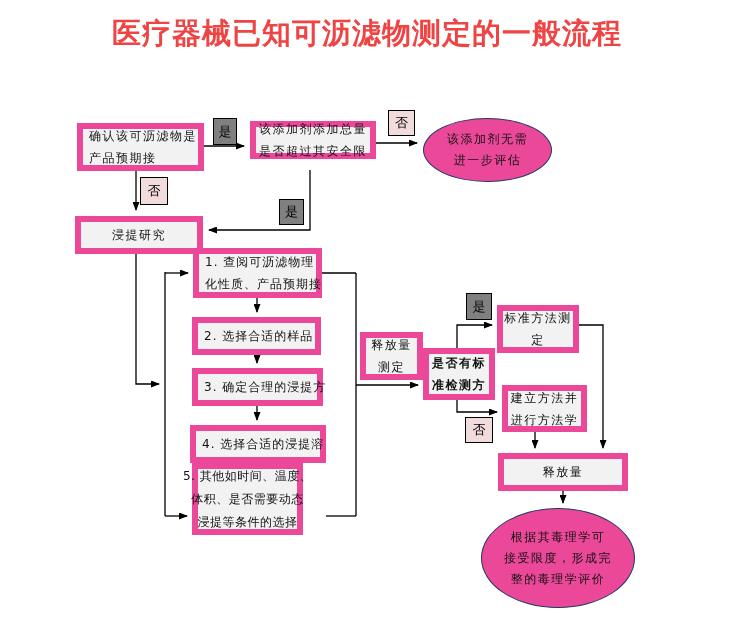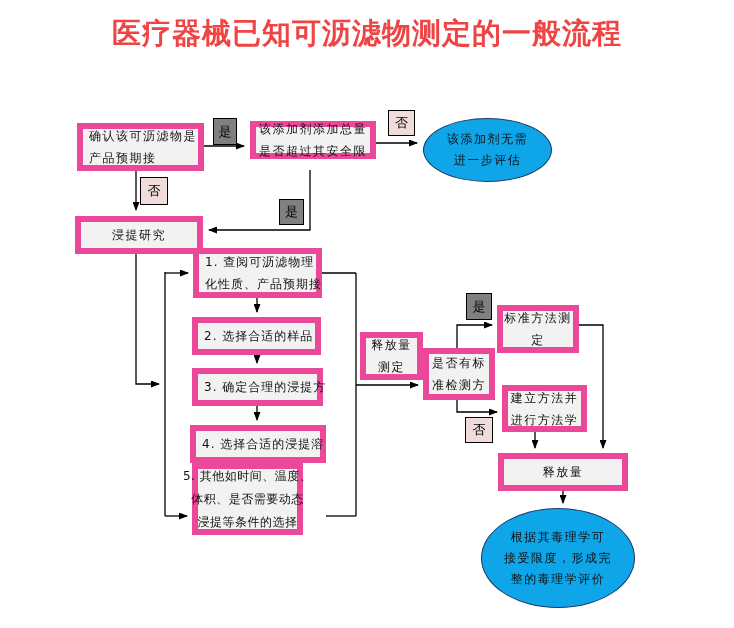--- a/index.html
+++ b/index.html
@@ -36,21 +36,21 @@
     box-sizing:border-box;
     border:1px solid #000;
     display:flex;align-items:center;justify-content:center;
     font-size:13px;color:#000;
   }
   .tag.yes{background:#808080;}
   .tag.no{background:#f2dcdb;}
   .ellipse{
     position:absolute;z-index:2;
     box-sizing:border-box;
-    background:#0ea5e9;
+    background:#ec4899;
     border:1.5px solid #1f3864;
     border-radius:50%;
     display:flex;flex-direction:column;align-items:center;justify-content:center;
     text-align:center;
     font-size:12px;letter-spacing:1.5px;line-height:21px;
   }
 </style>
 </head>
 <body>
 
@@ -145,21 +145,21 @@
     <div class="ln">5. 其他如时间、温度、</div>
     <div class="ln">体积、是否需要动态</div>
     <div class="ln">浸提等条件的选择</div>
   </div>
 
   <div class="node center" style="left:360px;top:332px;width:63px;height:48px;">
     <div class="ln">释放量</div>
     <div class="ln">测定</div>
   </div>
 
-  <div class="node center" style="left:423px;top:348px;width:72px;height:52px;">
+  <div class="node center" style="left:423px;top:348px;width:72px;height:52px;font-weight:bold;">
     <div class="ln">是否有标</div>
     <div class="ln">准检测方</div>
   </div>
 
   <div class="tag yes" style="left:466px;top:293px;width:26px;height:27px;">
     <span>是</span>
   </div>
 
   <div class="node center" style="left:497px;top:305px;width:82px;height:48px;text-align:right;">
     <div class="ln">标准方法测</div>

